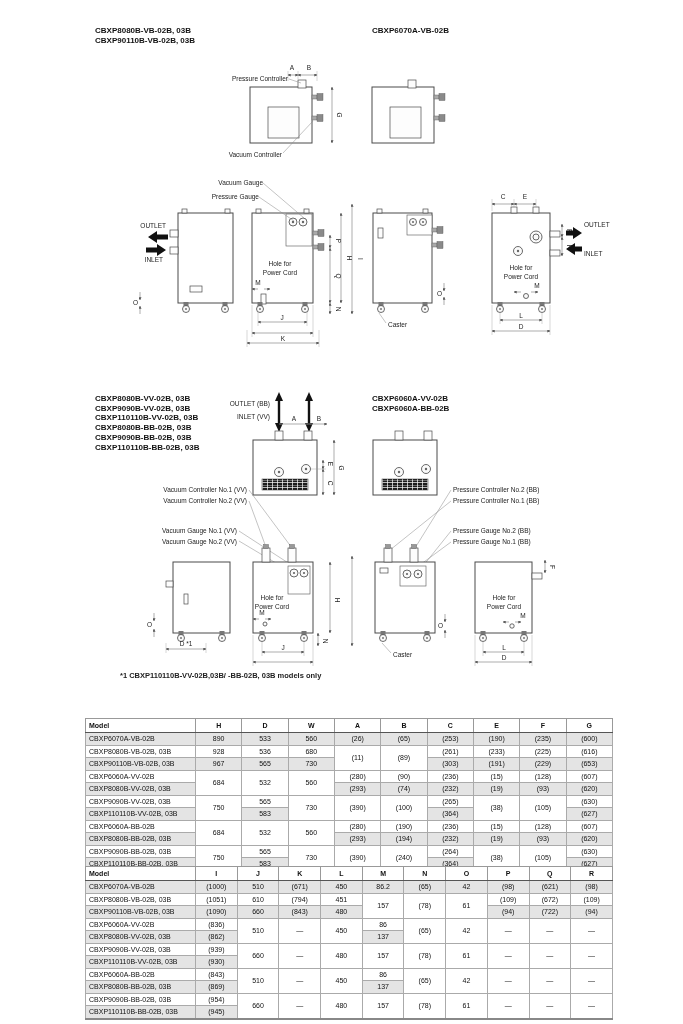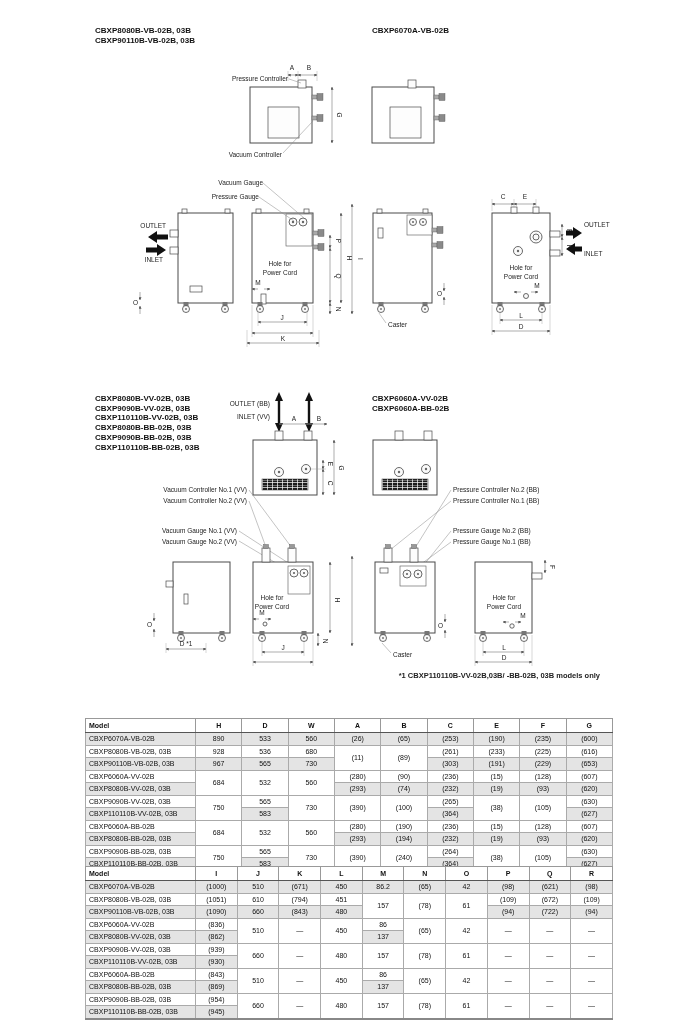--- a/index.html
+++ b/index.html
@@ -1,19 +1,19 @@
 <!DOCTYPE html>
 <html><head>
 <meta charset="utf-8">
 <style>
   html,body{margin:0;padding:0;background:#fff;}
   .page{position:relative;width:683px;height:1024px;background:#fff;overflow:hidden;
         font-family:"Liberation Sans",sans-serif;color:#1a1a1a;}
   .heading{position:absolute;font-size:8px;font-weight:bold;line-height:9.7px;color:#111;}
-  .footnote{position:absolute;left:120px;top:671px;width:480px;text-align:right;
+  .footnote{position:absolute;left:120px;top:671px;width:480px;text-align:left;
             font-size:7.5px;font-weight:bold;color:#222;}
   svg{position:absolute;left:0;top:0;}
   .bx{fill:#fff;stroke:#4a4a4a;stroke-width:1;}
   .bx2{fill:#fdfdfd;stroke:#4a4a4a;stroke-width:0.7;}
   .pnl{fill:#fff;stroke:#555;stroke-width:0.6;}
   .gc{fill:#fafafa;stroke:#444;stroke-width:0.8;}
   .dim{stroke:#777;stroke-width:0.6;fill:none;}
   .ext{stroke:#999;stroke-width:0.4;}
   .ldr{stroke:#888;stroke-width:0.5;fill:none;}
   .arr{fill:#111;}

